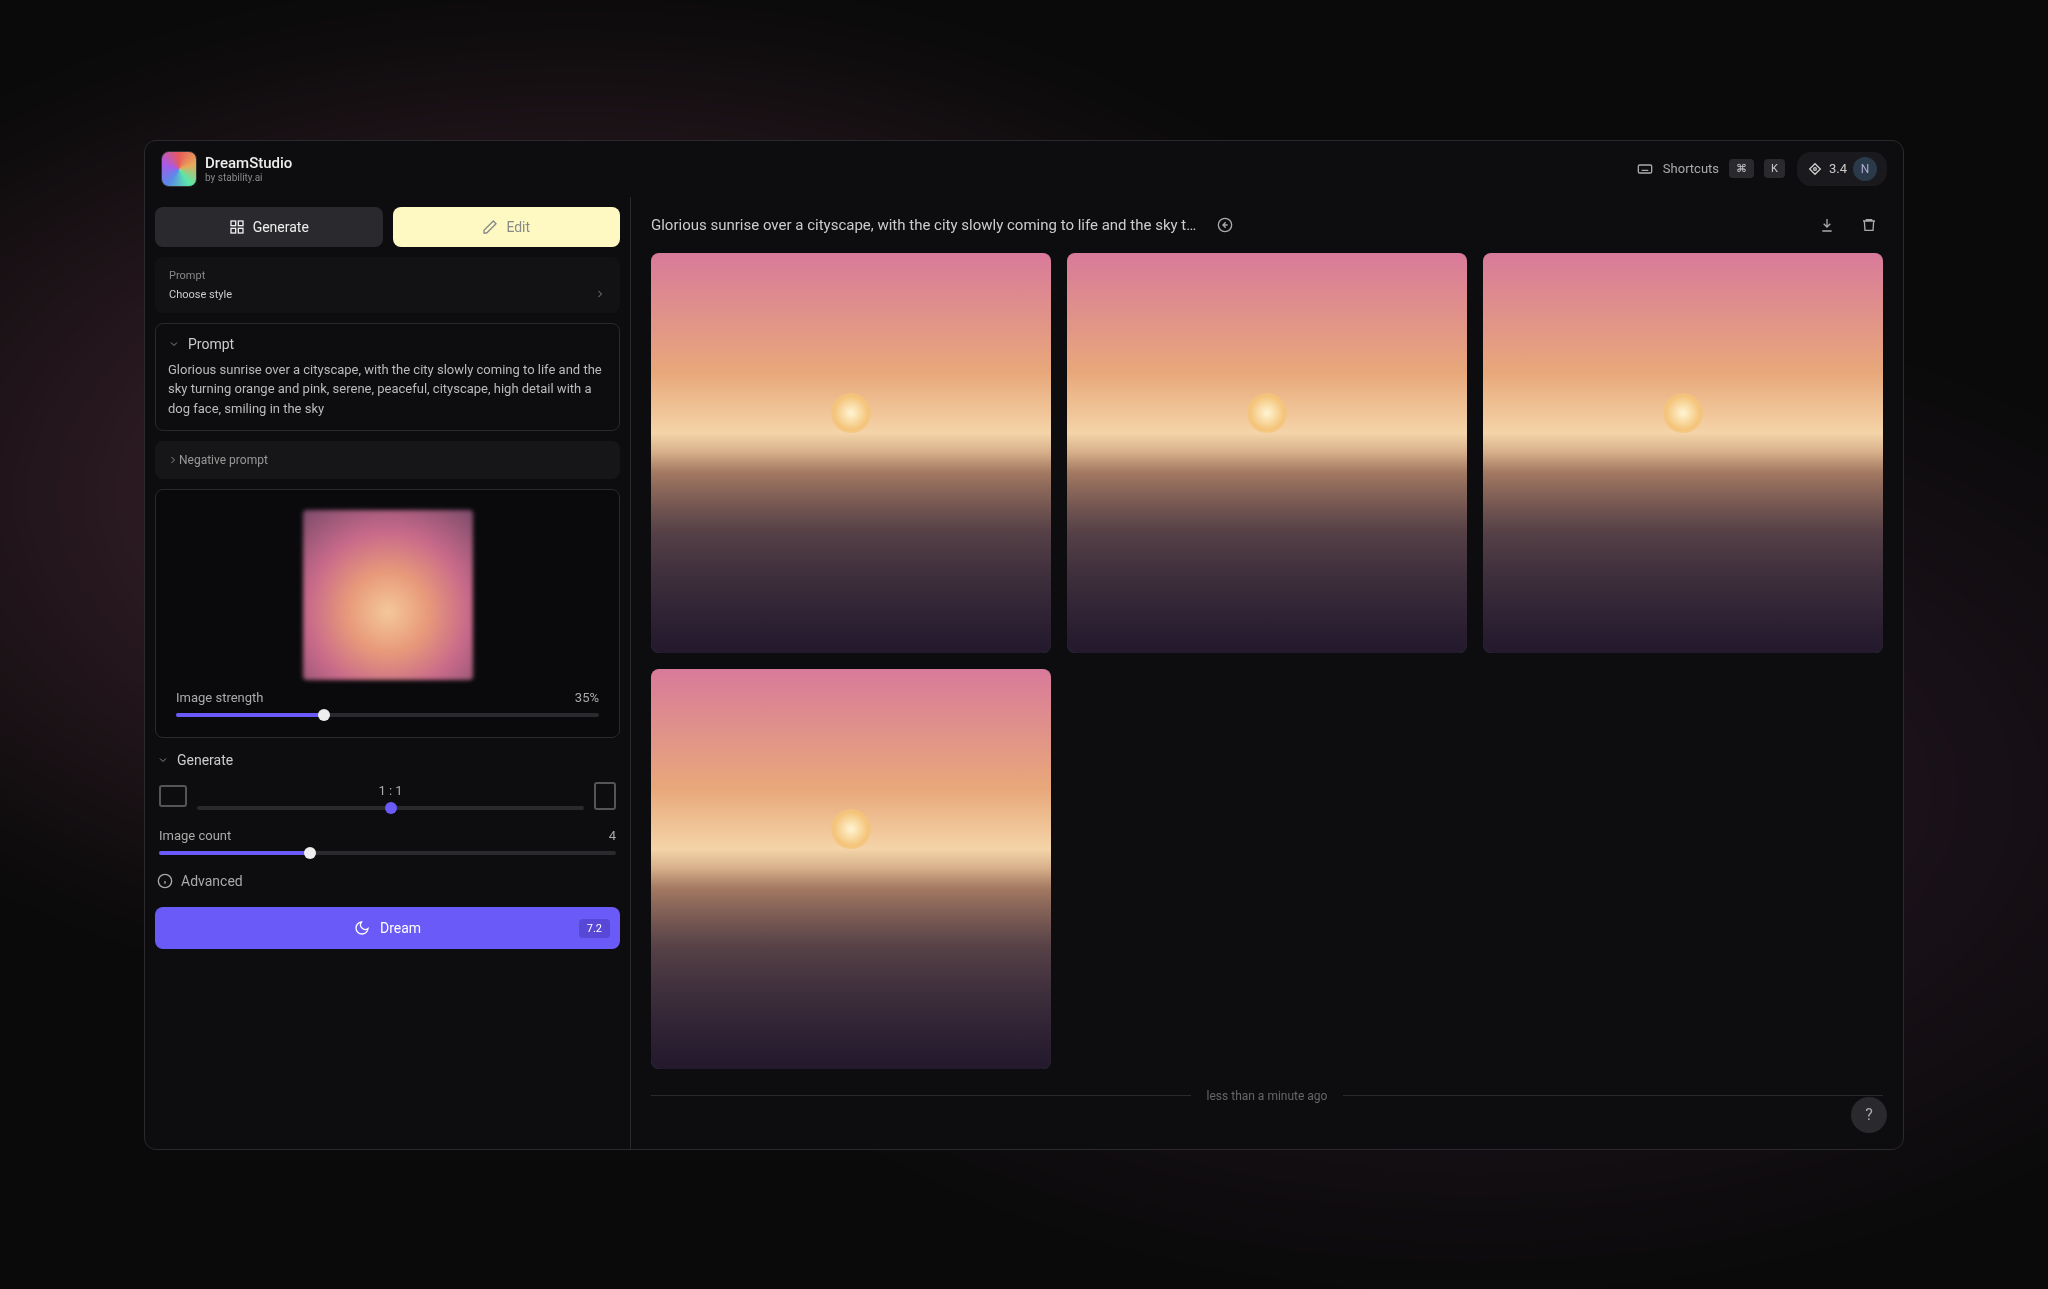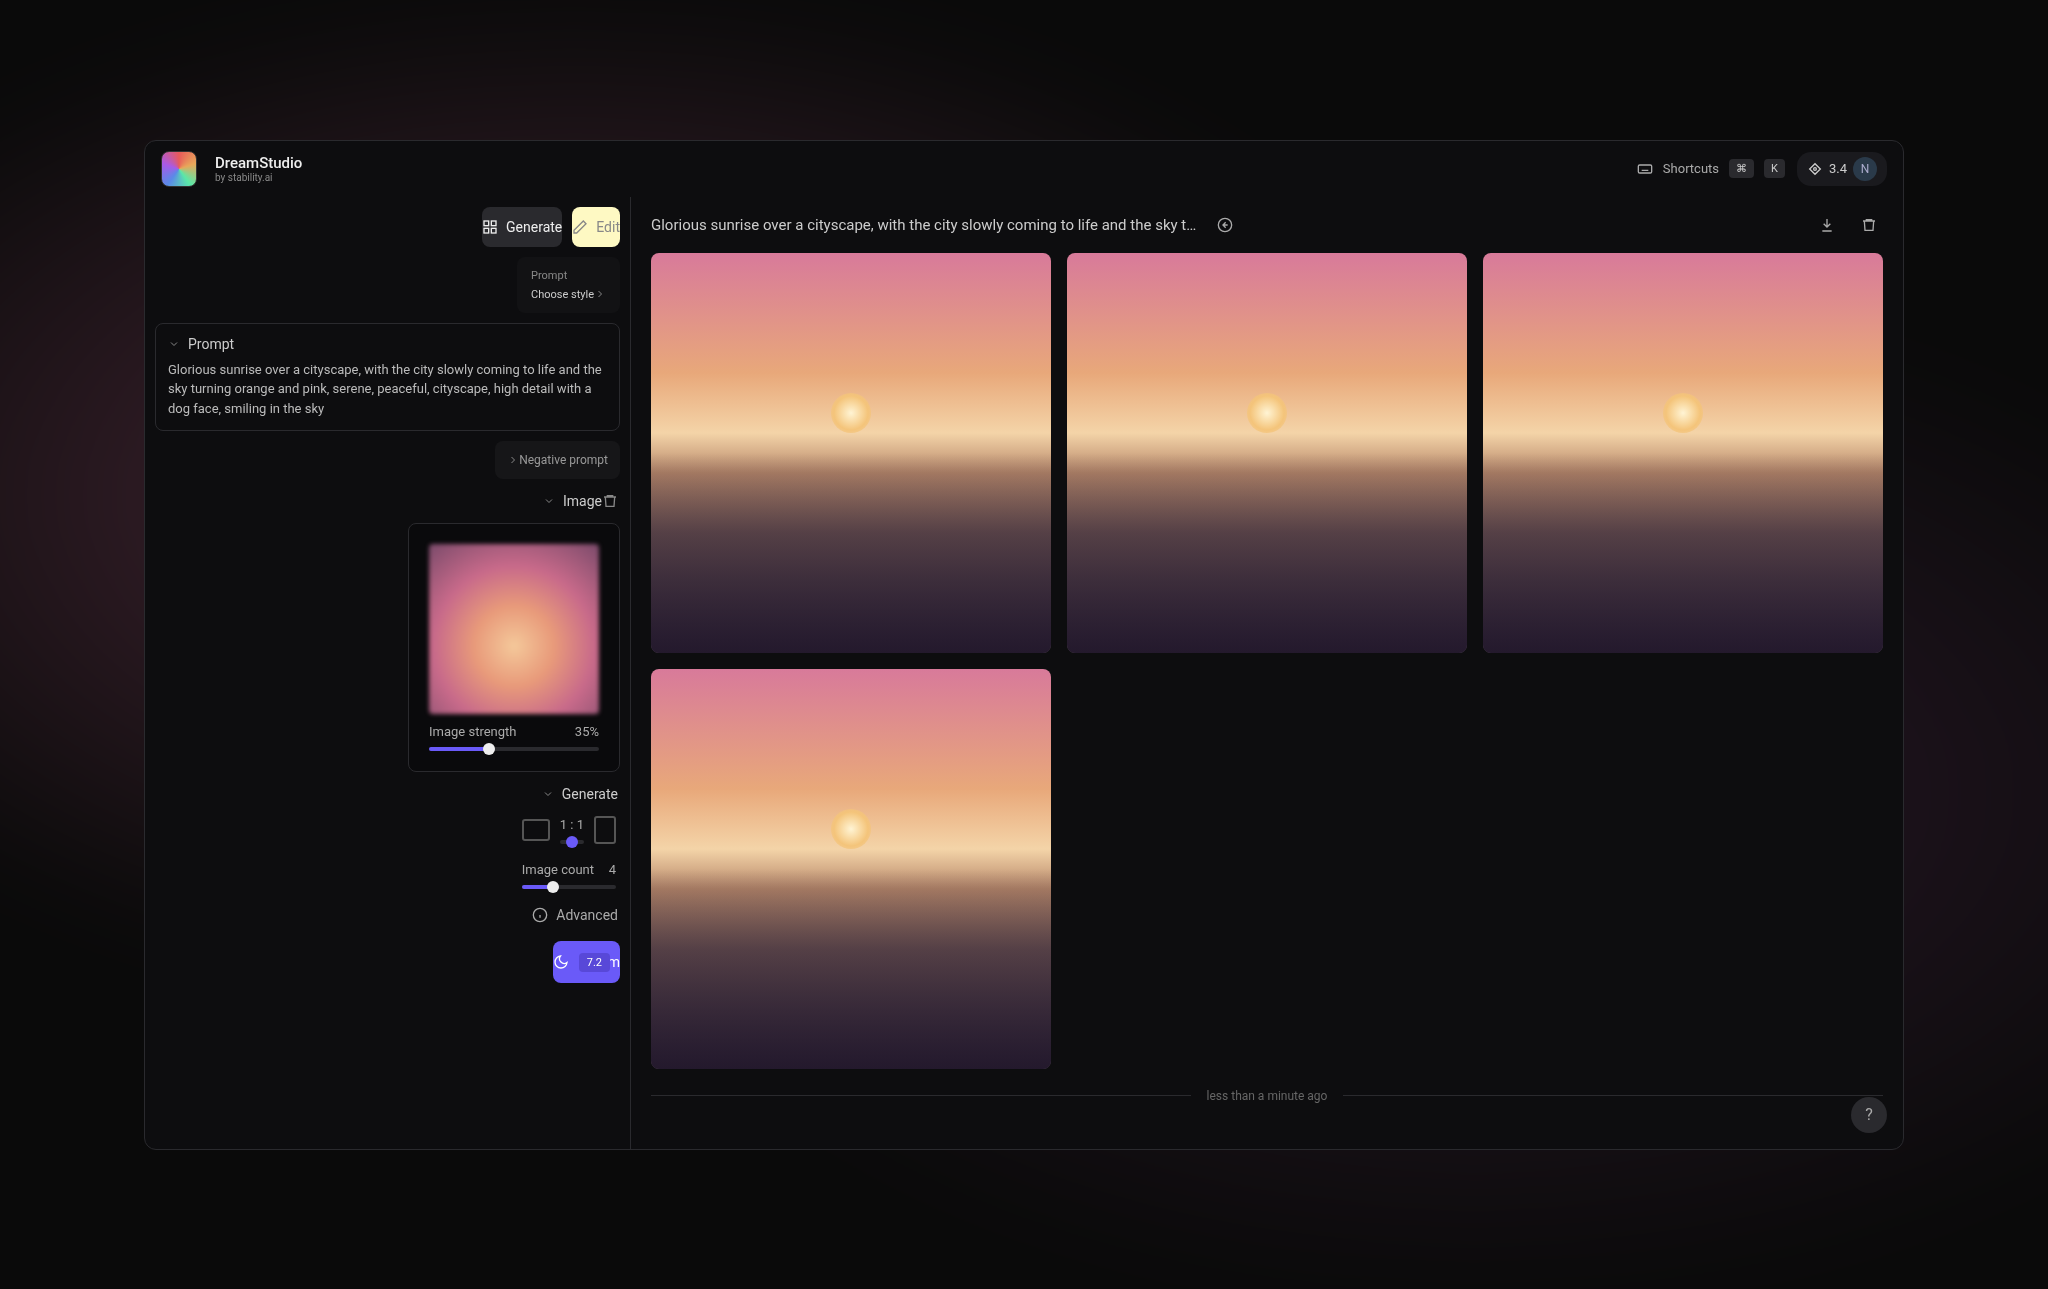--- a/index.html
+++ b/index.html
@@ -1,30 +1,30 @@
 <!DOCTYPE html>
 <html><head>
 <meta charset="utf-8">
 <style>
 * { margin: 0; padding: 0; box-sizing: border-box; font-family: -apple-system, BlinkMacSystemFont, "Segoe UI", Roboto, sans-serif; }
 body { background: #000; min-height: 100vh; display: flex; align-items: center; justify-content: center; position: relative; overflow: hidden; }
 .bg-blur { position: absolute; inset: -100px; background: radial-gradient(ellipse at 30% 40%, #4a2838 0%, transparent 40%), radial-gradient(ellipse at 70% 60%, #2a1828 0%, transparent 40%), #0a0a0a; filter: blur(40px); }
 .app { position: relative; width: 1760px; height: 1010px; background: #0d0d0f; border-radius: 12px; border: 1px solid #2a2a2e; display: flex; flex-direction: column; overflow: hidden; }
 .topbar { height: 56px; display: flex; align-items: center; padding: 0 16px; justify-content: space-between; }
-.brand { display: flex; align-items: center; gap: 18px; }
+.brand { display: flex; align-items: center; gap: 8px; }
 .logo { width: 36px; height: 36px; border-radius: 8px; background: conic-gradient(from 0deg, #e85a5a, #e8a85a, #5ae8a8, #5a8ae8, #a85ae8, #e85a5a); border: 1px solid #333; }
 .brand-text .title { font-size: 15px; color: #eee; font-weight: 500; }
 .brand-text .sub { font-size: 10px; color: #888; }
 .top-right { display: flex; align-items: center; gap: 12px; }
 .shortcuts { display: flex; align-items: center; gap: 10px; color: #aaa; font-size: 13px; }
 .kbd { background: #2a2a2e; border-radius: 4px; padding: 3px 7px; font-size: 11px; color: #ccc; min-width: 20px; text-align: center; }
 .credits { display: flex; align-items: center; gap: 6px; background: #1a1a1e; border-radius: 14px; padding: 5px 10px; color: #ccc; font-size: 13px; }
 .avatar { width: 24px; height: 24px; border-radius: 50%; background: #2a3a4a; color: #aac; display: flex; align-items: center; justify-content: center; font-size: 12px; }
 .main { flex: 1; display: flex; overflow: hidden; }
-.sidebar { width: 486px; border-right: 1px solid #2a2a2e; display: flex; flex-direction: column; padding: 10px; gap: 10px; overflow-y: auto; align-items: flex-end; }
+.sidebar { width: 486px; border-right: 1px solid #2a2a2e; display: flex; flex-direction: column; padding: 10px; gap: 10px; overflow-y: auto; }
 .tabs { display: flex; gap: 10px; }
 .tab { flex: 1; height: 40px; border-radius: 8px; display: flex; align-items: center; justify-content: center; gap: 8px; font-size: 14px; cursor: pointer; }
 .tab.active { background: #2a2a2e; color: #eee; }
 .tab.inactive { background: #fef9c3; color: #888; }
 .panel { background: #161618; border-radius: 8px; padding: 12px 14px; }
 .panel.dark { background: #121214; }
 .label-sm { font-size: 11px; color: #888; margin-bottom: 6px; }
 .style-row { display: flex; align-items: center; justify-content: space-between; cursor: pointer; }
 .style-row .val { font-size: 11px; color: #ccc; }
 .prompt-box { border: 1px solid #2a2a2e; border-radius: 8px; padding: 12px; }
@@ -139,31 +139,20 @@
         <div class="prompt-text">Glorious sunrise over a cityscape, with the city slowly coming to life and the sky turning orange and pink, serene, peaceful, cityscape, high detail with a dog face, smiling in the sky</div>
       </div>
 
       <div class="neg-prompt">
         <svg class="chev" viewBox="0 0 24 24" fill="none" stroke="#888" stroke-width="2">
             <path d="M9 18l6-6-6-6"></path>
           </svg>
         <span>Negative prompt</span>
       </div>
 
-      <div class="section-head">
-        <div class="left">
-          <svg class="chev" viewBox="0 0 24 24" fill="none" stroke="#888" stroke-width="2">
-              <path d="M6 9l6 6 6-6"></path>
-            </svg>
-          <span>Image</span>
-        </div>
-        <svg viewBox="0 0 24 24" fill="none" stroke="#888" stroke-width="2">
-            <path d="M3 6h18M8 6V4h8v2M19 6l-1 14H6L5 6"></path>
-          </svg>
-      </div>
 
       <div class="img-preview-box">
         <div class="img-preview"></div>
         <div class="slider-row">
           <span>Image strength</span>
           <span>35%</span>
         </div>
         <div class="slider-track">
           <div class="slider-fill" style="width:35%"></div>
           <div class="slider-thumb" style="left:35%"></div>

